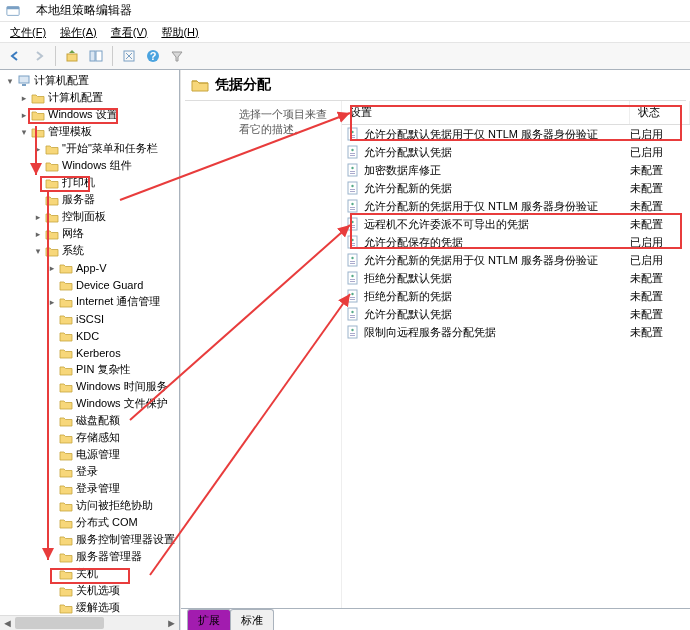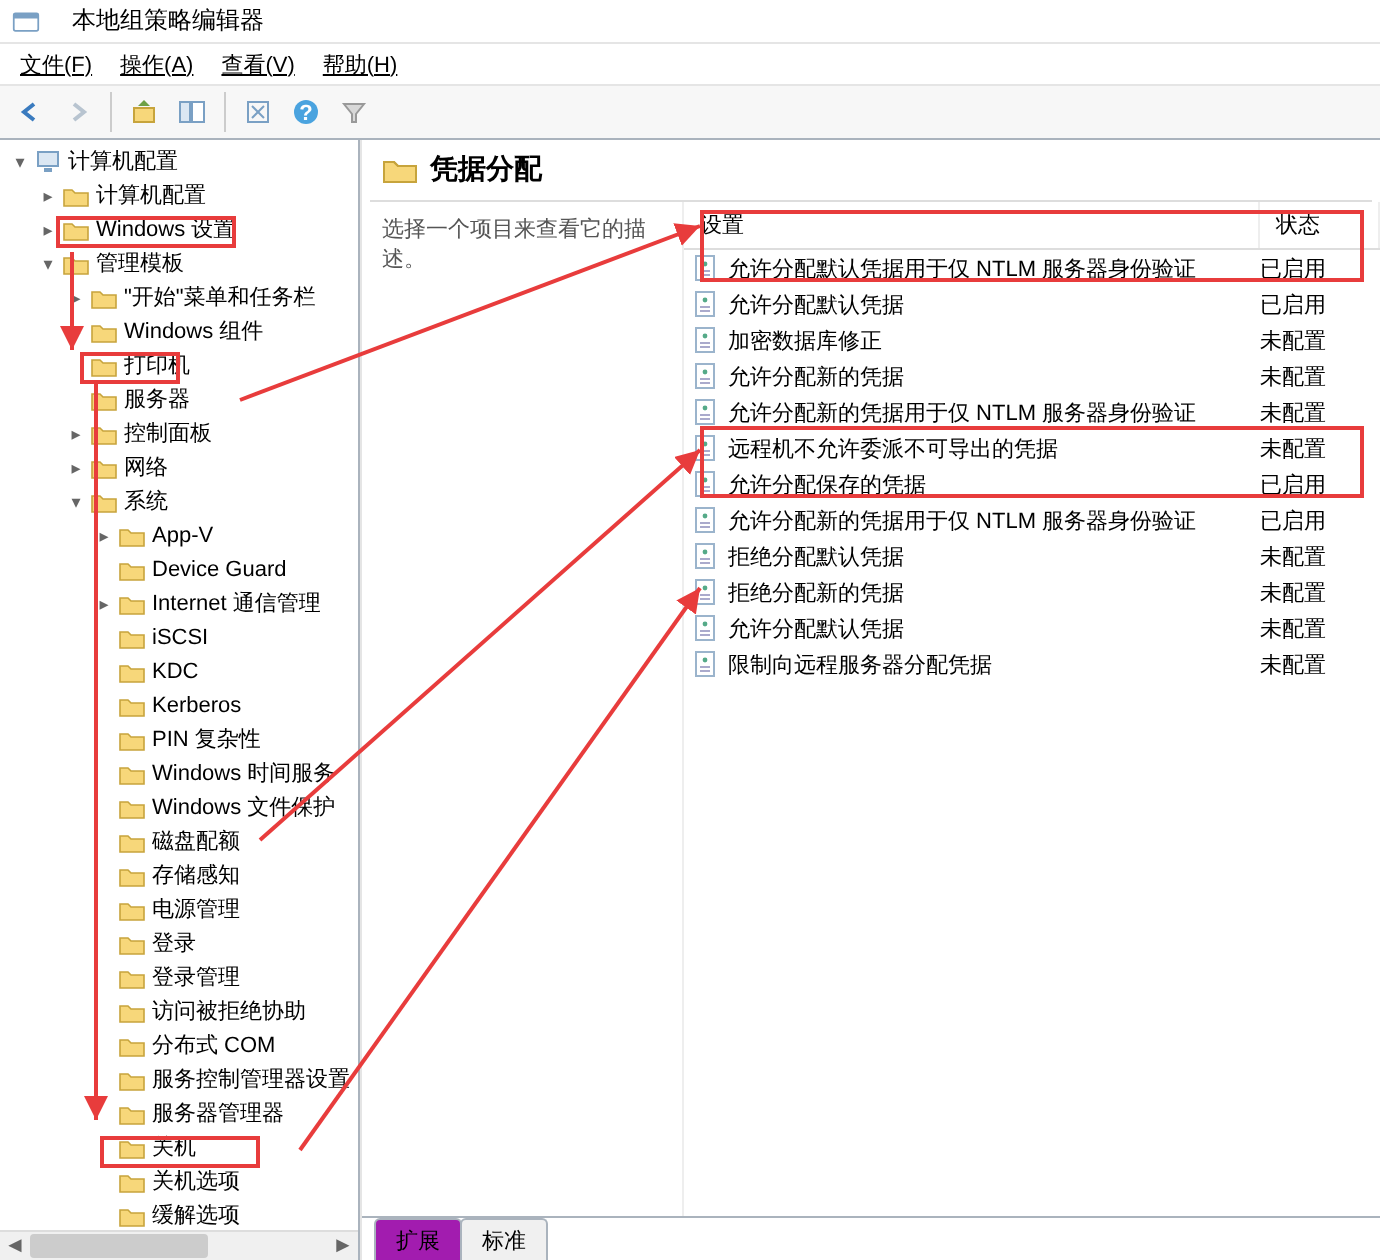--- a/index.html
+++ b/index.html
@@ -425,21 +425,21 @@
         <svg viewBox="0 0 18 16">
             <path d="M1 4 h5 l2 2 h9 v8 h-16 z" fill="#f7d77a" stroke="#c7a43c"></path>
             <path d="M1 4 h5 l2 2 h9" fill="none" stroke="#c7a43c"></path>
           </svg>
       </span>
       <span class="ht">凭据分配</span>
     </div>
     <div style="height:1px;background:#ddd;margin:0 4px;"></div>
     <div style="display:flex; flex:1; overflow:hidden;">
       <div style="width:160px; padding:6px 10px;">
-        <div style="color:#555;">选择一个项目来查看它的描述。</div>
+        <div style="color:#555;margin-left:48px;">选择一个项目来查看它的描述。</div>
       </div>
       <div style="flex:1; display:flex; flex-direction:column; border-left:1px solid #eee;">
         <div class="list-head">
           <div class="col col-set">设置</div>
           <div class="col col-st">状态</div>
         </div>
         <div class="list-body" id="list-body">
             <div class="list-row">
     <span class="ci">
                 <svg width="14" height="14" viewBox="0 0 14 14">

